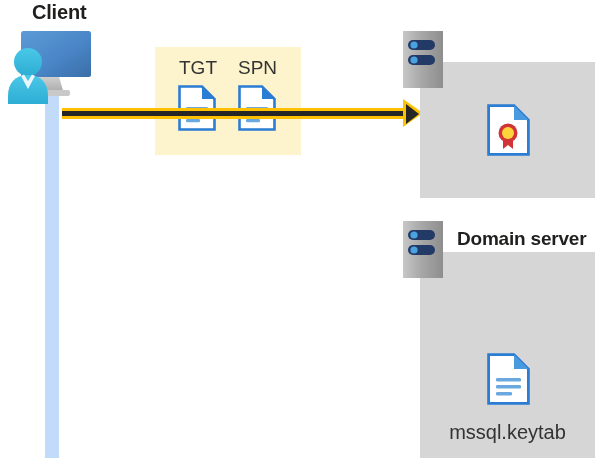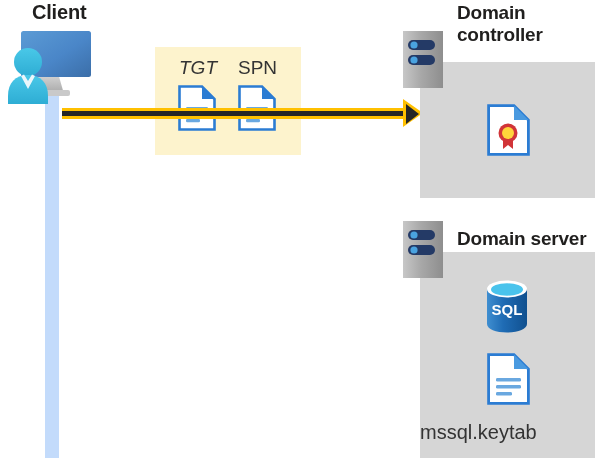--- a/index.html
+++ b/index.html
@@ -61,21 +61,21 @@
     background: #fdf3cd;
   }
   .ticket-label {
     position: absolute;
     top: 57px;
     font-size: 19px;
     color: #333333;
     font-family: "Liberation Sans", sans-serif;
     letter-spacing: 0px;
   }
-  #tgt-label { left: 179px; font-style: italic; }
+  #tgt-label { left: 179px; }
   #spn-label { left: 238px; text-align: right; }
 
   
   #arrow-line-outer {
     left: 62px; top: 108px;
     width: 352px; height: 11px;
     background: #ffc000;
   }
   #arrow-line-inner {
     left: 62px; top: 111px;
@@ -109,21 +109,21 @@
   
   #cert-doc    { left: 487px; top: 104px; width: 43px; height: 52px; }
   #sql-db      { left: 483px; top: 279px; width: 48px; height: 55px; }
   #keytab-doc  { left: 487px; top: 353px; width: 43px; height: 52px; }
   #tgt-doc     { left: 178px; top: 85px;  width: 38px; height: 46px; }
   #spn-doc     { left: 238px; top: 85px;  width: 38px; height: 46px; }
 
   #keytab-label {
     left: 420px; top: 421px;
     width: 175px;
-    text-align: left;
+    text-align: center;
     font-size: 20px;
     color: #333333;
     font-family: "Liberation Sans", sans-serif;
   }
 </style>
 </head>
 <body>
 
 <div id="canvas">
 
@@ -187,22 +187,20 @@
     </svg>
   </div>
 
   <div class="abs" id="arrow-line-outer"></div>
   <div class="abs" id="arrow-line-inner"></div>
   <div class="abs" id="arrow-head-outer"></div>
   <div class="abs" id="arrow-head-inner"></div>
 
   <div class="abs panel" id="dc-panel"></div>
 
-  <div class="abs title" id="dc-title">Domain
-controller</div>
 
   <div class="abs" id="dc-server-icon">
     <svg width="40" height="57" viewBox="0 0 40 57" xmlns="http://www.w3.org/2000/svg">
       <defs>
         <linearGradient id="rackGrad" x1="0" y1="0" x2="1" y2="0">
           <stop offset="0%" stop-color="#c7c7c7"></stop>
           <stop offset="45%" stop-color="#a8a8a8"></stop>
           <stop offset="100%" stop-color="#8e8e8e"></stop>
         </linearGradient>
       </defs>
@@ -233,35 +231,20 @@
   <div class="abs" id="linux-server-icon">
     <svg width="40" height="57" viewBox="0 0 40 57" xmlns="http://www.w3.org/2000/svg">
       <rect x="0" y="0" width="40" height="57" fill="url(#rackGrad)"></rect>
       <rect x="5" y="9" width="27" height="10" rx="5" fill="#243a66"></rect>
       <circle cx="11" cy="14" r="3.6" fill="#4aa3e0"></circle>
       <rect x="5" y="24" width="27" height="10" rx="5" fill="#243a66"></rect>
       <circle cx="11" cy="29" r="3.6" fill="#4aa3e0"></circle>
     </svg>
   </div>
 
-  <div class="abs" id="sql-db">
-    <svg width="48" height="55" viewBox="0 0 48 55" xmlns="http://www.w3.org/2000/svg">
-      <defs>
-        <linearGradient id="dbGrad" x1="0" y1="0" x2="1" y2="0">
-          <stop offset="0%" stop-color="#3f8ed0"></stop>
-          <stop offset="40%" stop-color="#1f6cb5"></stop>
-          <stop offset="100%" stop-color="#10508f"></stop>
-        </linearGradient>
-      </defs>
-      <path d="M4 10 H44 V45 C44 50 35 53.5 24 53.5 C13 53.5 4 50 4 45 Z" fill="url(#dbGrad)"></path>
-      <ellipse cx="24" cy="10" rx="20" ry="8.5" fill="#ffffff"></ellipse>
-      <ellipse cx="24" cy="10.5" rx="16" ry="6.2" fill="#49c3ec"></ellipse>
-      <text x="24" y="36" font-family="Liberation Sans, sans-serif" font-size="15" font-weight="bold" fill="#ffffff" text-anchor="middle">SQL</text>
-    </svg>
-  </div>
 
   <div class="abs" id="keytab-doc">
     <svg width="43" height="52" viewBox="0 0 43 52" xmlns="http://www.w3.org/2000/svg">
       <path d="M1.6 1.6 H27 L41.4 16 V50.4 H1.6 Z" fill="#ffffff" stroke="#2b7cd3" stroke-width="2.8"></path>
       <path d="M27 1.6 L41.4 16 H27 Z" fill="#4a9ae0"></path>
       <rect x="9" y="25" width="25" height="3.6" rx="1.4" fill="#6aa8e0"></rect>
       <rect x="9" y="32" width="25" height="3.6" rx="1.4" fill="#6aa8e0"></rect>
       <rect x="9" y="39" width="16" height="3.6" rx="1.4" fill="#6aa8e0"></rect>
     </svg>
   </div>

